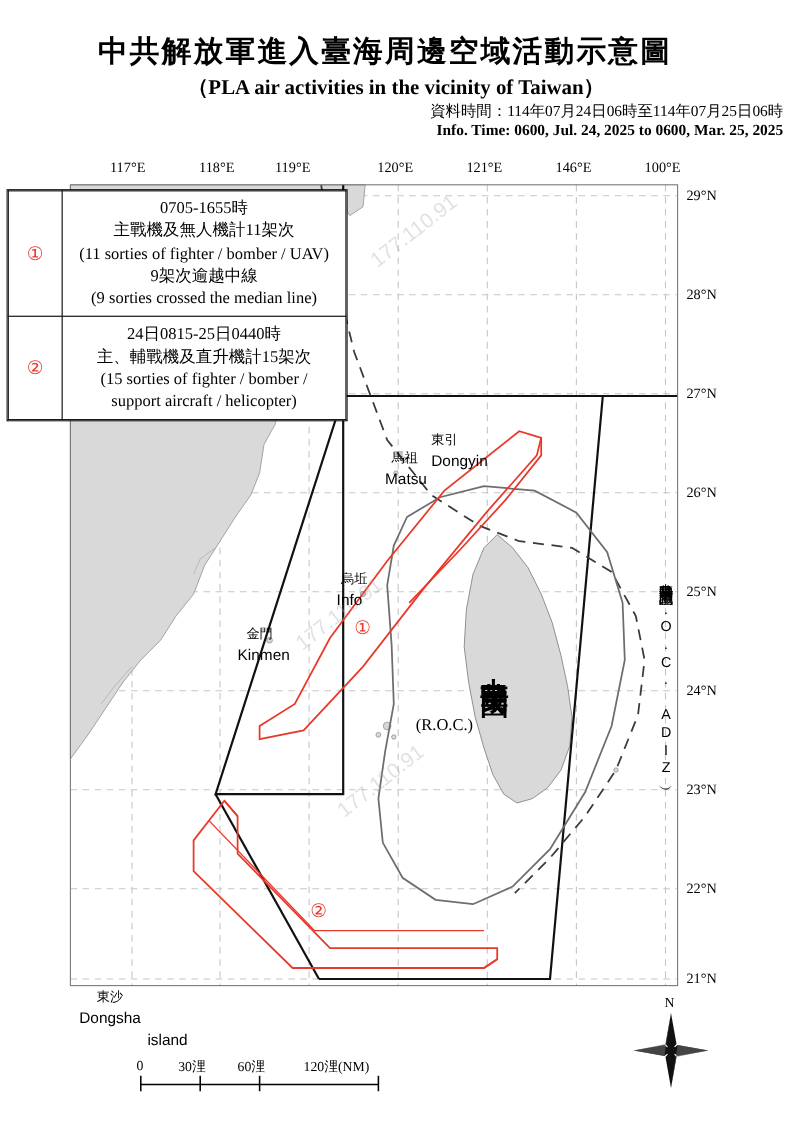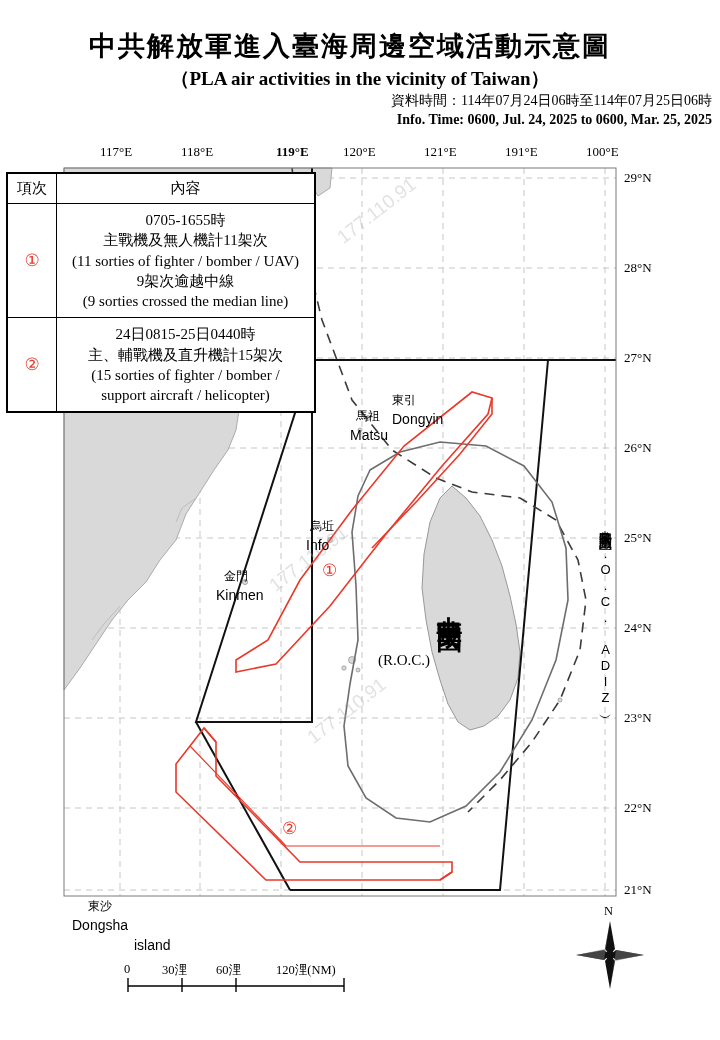--- a/index.html
+++ b/index.html
@@ -195,24 +195,20 @@
   </g>
 </svg>
 
 <div class="wm" style="left:330px;top:200px;">177.110.91</div>
 <div class="wm" style="left:262px;top:548px;">177.110.91</div>
 <div class="wm" style="left:300px;top:700px;">177.110.91</div>
 
 <div class="legend">
   <table>
     <tbody>
-        <tr>
-      <td class="c-item">項次</td>
-      <td class="c-head">內容</td>
-    </tr>
     <tr>
       <td class="c-item"><span class="circnum">①</span></td>
       <td class="c-body">
         <div>0705-1655時</div>
         <div>主戰機及無人機計11架次</div>
         <div>(11 sorties of fighter / bomber / UAV)</div>
         <div>9架次逾越中線</div>
         <div>(9 sorties crossed the median line)</div>
       </td>
     </tr>
@@ -224,24 +220,24 @@
         <div>(15 sorties of fighter / bomber /</div>
         <div>support aircraft / helicopter)</div>
       </td>
     </tr>
   </tbody>
     </table>
 </div>
 
 <div class="axis-label" style="left:100px;top:144px;">117°E</div>
 <div class="axis-label" style="left:181px;top:144px;">118°E</div>
-<div class="axis-label" style="left:276px;top:144px;font-weight:bold;">119°E</div>
+<div class="axis-label" style="left:250px;top:144px;">119°E</div>
 <div class="axis-label" style="left:343px;top:144px;">120°E</div>
 <div class="axis-label" style="left:424px;top:144px;">121°E</div>
-<div class="axis-label" style="left:505px;top:144px;">191°E</div>
+<div class="axis-label" style="left:505px;top:144px;">146°E</div>
 <div class="axis-label" style="left:586px;top:144px;">100°E</div>
 
 <div class="axis-label" style="left:624px;top:170px;">29°N</div>
 <div class="axis-label" style="left:624px;top:260px;">28°N</div>
 <div class="axis-label" style="left:624px;top:350px;">27°N</div>
 <div class="axis-label" style="left:624px;top:440px;">26°N</div>
 <div class="axis-label" style="left:624px;top:530px;">25°N</div>
 <div class="axis-label" style="left:624px;top:620px;">24°N</div>
 <div class="axis-label" style="left:624px;top:710px;">23°N</div>
 <div class="axis-label" style="left:624px;top:800px;">22°N</div>

